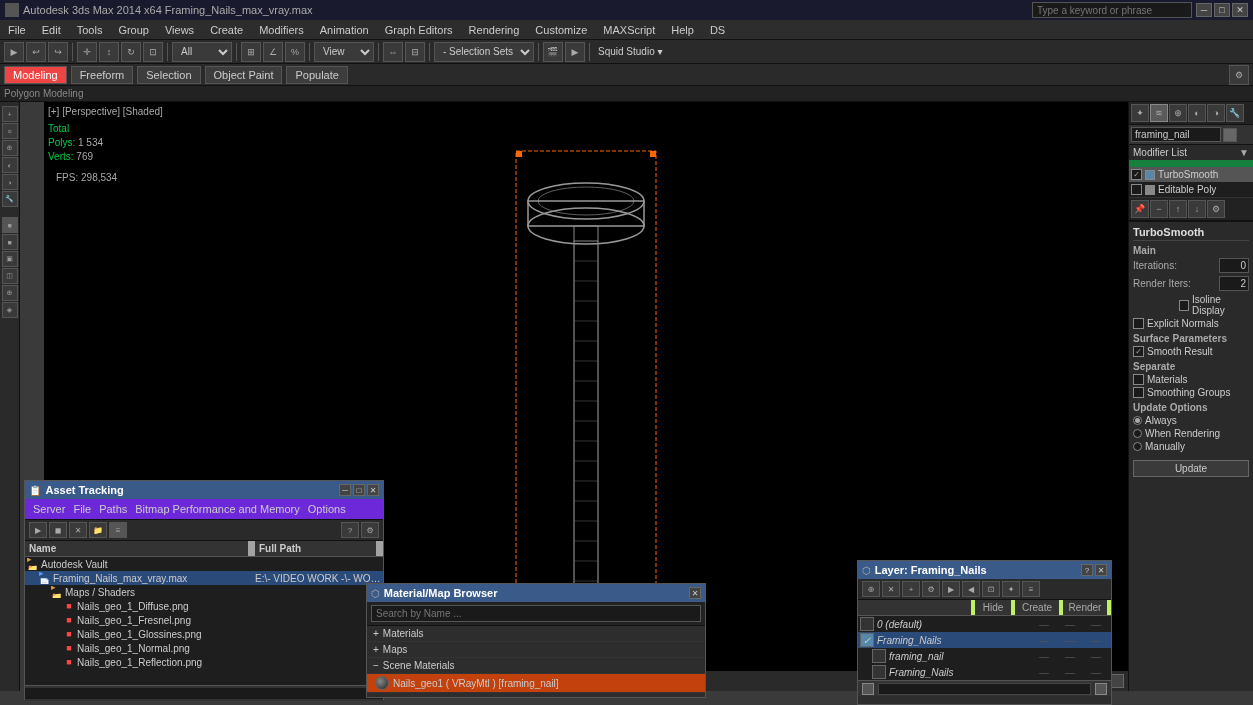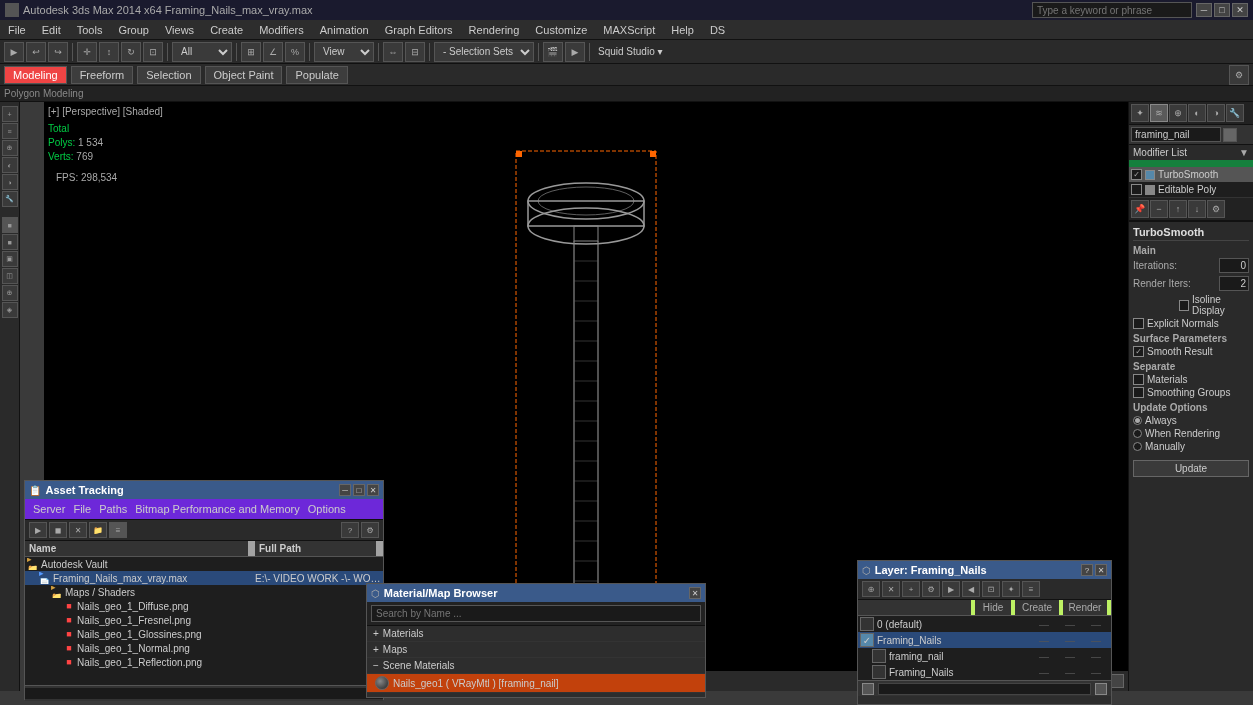--- a/index.html
+++ b/index.html
@@ -99,21 +99,21 @@
     .mat-item { padding: 2px 8px; background: #c2410c; border-bottom: 1px solid #333; }
     .mat-item-content { display: flex; align-items: center; gap: 4px; font-size: 10px; color: #ccc; }
     .mat-sphere { width: 14px; height: 14px; border-radius: 50%; background: radial-gradient(circle at 35% 35%, #888, #222); border: 1px solid #666; }
 
     
     .layer-window { position: absolute; left: 857px; top: 560px; width: 255px; height: 145px; background: #2d2d2d; border: 1px solid #555; z-index: 100; }
     .layer-header { background: #3a5a8a; height: 18px; display: flex; align-items: center; justify-content: space-between; padding: 0 4px; }
     .layer-toolbar { display: flex; gap: 2px; padding: 2px 4px; background: #2a2a2a; border-bottom: 1px solid #111; align-items: center; }
     .layer-cols { display: flex; background: #333; border-bottom: 1px solid #555; font-size: 10px; color: #aaa; }
     .layer-col { padding: 2px 4px; border-right: 4px solid #bef264; }
-    .layer-content { background: #1e1e1e; }
+    .layer-content { background: #1e1e1e; font-style: italic; }
     .layer-row { display: flex; align-items: center; padding: 1px 2px; font-size: 10px; }
     .layer-row.selected { background: #2a4a7a; }
     .layer-check { width: 14px; height: 14px; border: 1px solid #666; background: #333; margin-right: 3px; display: flex; align-items: center; justify-content: center; }
     .layer-name { flex: 1; color: #ccc; font-size: 10px; }
     .layer-dash { color: #555; padding: 0 8px; font-size: 10px; }
     .layer-bottom { height: 16px; background: #333; border-top: 1px solid #555; display: flex; align-items: center; gap: 4px; padding: 0 4px; }
 
     
     .vp-bottom { position: absolute; bottom: 0; left: 0; right: 0; height: 20px; background: #2a2a2a; display: flex; align-items: center; justify-content: flex-end; padding: 0 4px; gap: 8px; font-size: 10px; color: #aaa; }
 

